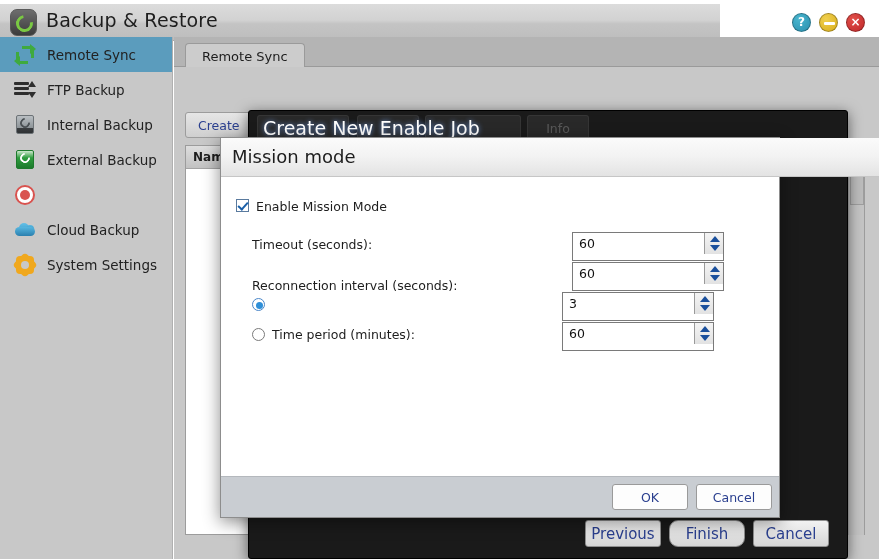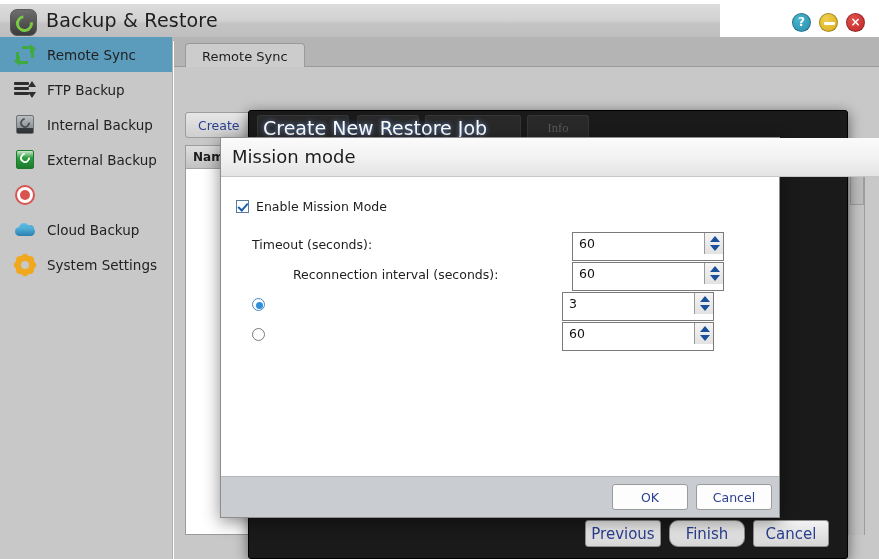--- a/index.html
+++ b/index.html
@@ -193,21 +193,20 @@
   }
   #wizard-ghost {
     position: absolute; left: 0; top: 2px; width: 600px; height: 32px;
   }
   .ghost-btn {
     position: absolute; top: 2px; height: 26px; border-radius: 3px;
     background: rgba(210,210,210,.085);
     border: 1px solid rgba(255,255,255,.06);
     font-size: 12.5px; line-height: 25px; text-align: center;
     color: rgba(200,200,200,.30);
-    font-family: Liberation Serif, serif;
   }
   #wizard-footer {
     position: absolute; left: 0; bottom: 0; width: 598px; height: 48px;
   }
   .wz-btn {
     position: absolute; top: 10px; height: 27px; width: 76px;
     line-height: 26px; text-align: center; font-size: 15px; color: #2a3f8f;
     background: linear-gradient(to bottom,#f2f2f2,#d5d5d5);
     border: 1px solid #8f8f8f; border-radius: 3px;
   }
@@ -227,35 +226,35 @@
     background: linear-gradient(to bottom,#fbfbfb 0%,#f2f2f2 50%,#e3e3e3 100%);
     border-bottom: 1px solid #c6c6c6;
   }
   #mission-title-text {
     position: absolute; left: 11px; top: 8px; font-size: 18px; color: #1d1d1d;
   }
   #mission-body {
     position: absolute; left: 0; top: 39px; width: 558px; height: 301px;
     background: #ffffff;
   }
-  #enable-row { position: absolute; left: 15px; top: 22px; display: flex; align-items: center; }
+  #enable-row { position: absolute; left: 15px; top: 22px; display: flex; align-items: flex-start; }
   .cb {
     width: 13px; height: 13px; border: 1px solid #5a7a9e; background: #ffffff;
     position: relative; margin-right: 7px; flex: 0 0 13px;
   }
   .cb.checked::after {
     content: ""; position: absolute; left: 3px; top: 0px;
     width: 4px; height: 8px; border: solid #1a5fa8;
     border-width: 0 2px 2px 0; transform: rotate(42deg);
   }
   #enable-label { font-size: 12.5px; color: #1d1d1d; }
 
   .frow { position: absolute; left: 31px; height: 24px; display: flex; align-items: center; }
   #row-timeout   { top: 55px; }
-  #row-interval  { top: 85px; margin-left: 41px; }
+  #row-interval  { top: 96px; }
   #row-attempts  { top: 115px; }
   #row-period    { top: 145px; }
   .frow .lbl { font-size: 12.5px; color: #1d1d1d; white-space: nowrap; }
   .rb {
     width: 13px; height: 13px; border-radius: 50%; border: 1px solid #7a7a7a;
     background: #ffffff; position: relative; margin-right: 7px; flex: 0 0 13px;
   }
   .rb.on { border-color: #4a86c8; }
   .rb.on::after {
     content: ""; position: absolute; left: 3px; top: 3px; width: 7px; height: 7px;
@@ -403,21 +402,21 @@
     </div>
   </div>
 
   <div id="wizard">
     <div id="wizard-ghost">
       <span class="ghost-btn" style="left:8px;width:92px;"></span>
       <span class="ghost-btn" style="left:108px;width:62px;"></span>
       <span class="ghost-btn" style="left:176px;width:96px;"></span>
       <span class="ghost-btn" style="left:278px;width:62px;">Info</span>
     </div>
-    <div id="wizard-title">Create New Restore Job</div>
+    <div id="wizard-title">Create New Enable Job</div>
     <div id="wizard-footer">
       <div class="wz-btn" id="wz-previous">Previous</div>
       <div class="wz-btn" id="wz-finish">Finish</div>
       <div class="wz-btn" id="wz-cancel">Cancel</div>
     </div>
   </div>
 
   <div id="mission">
     <div id="mission-title">
       <div id="mission-title-text">Mission mode</div>
@@ -458,20 +457,21 @@
       <div class="spin" id="spin-attempts">
         <span class="val">3</span>
         <span class="btns">
           <span class="up"></span>
           <span class="down"></span>
         </span>
       </div>
 
       <div class="frow" id="row-period">
         <span class="rb"></span>
+        <span class="lbl">Time period (minutes):</span>
       </div>
       <div class="spin" id="spin-period">
         <span class="val">60</span>
         <span class="btns">
           <span class="up"></span>
           <span class="down"></span>
         </span>
       </div>
     </div>
 

